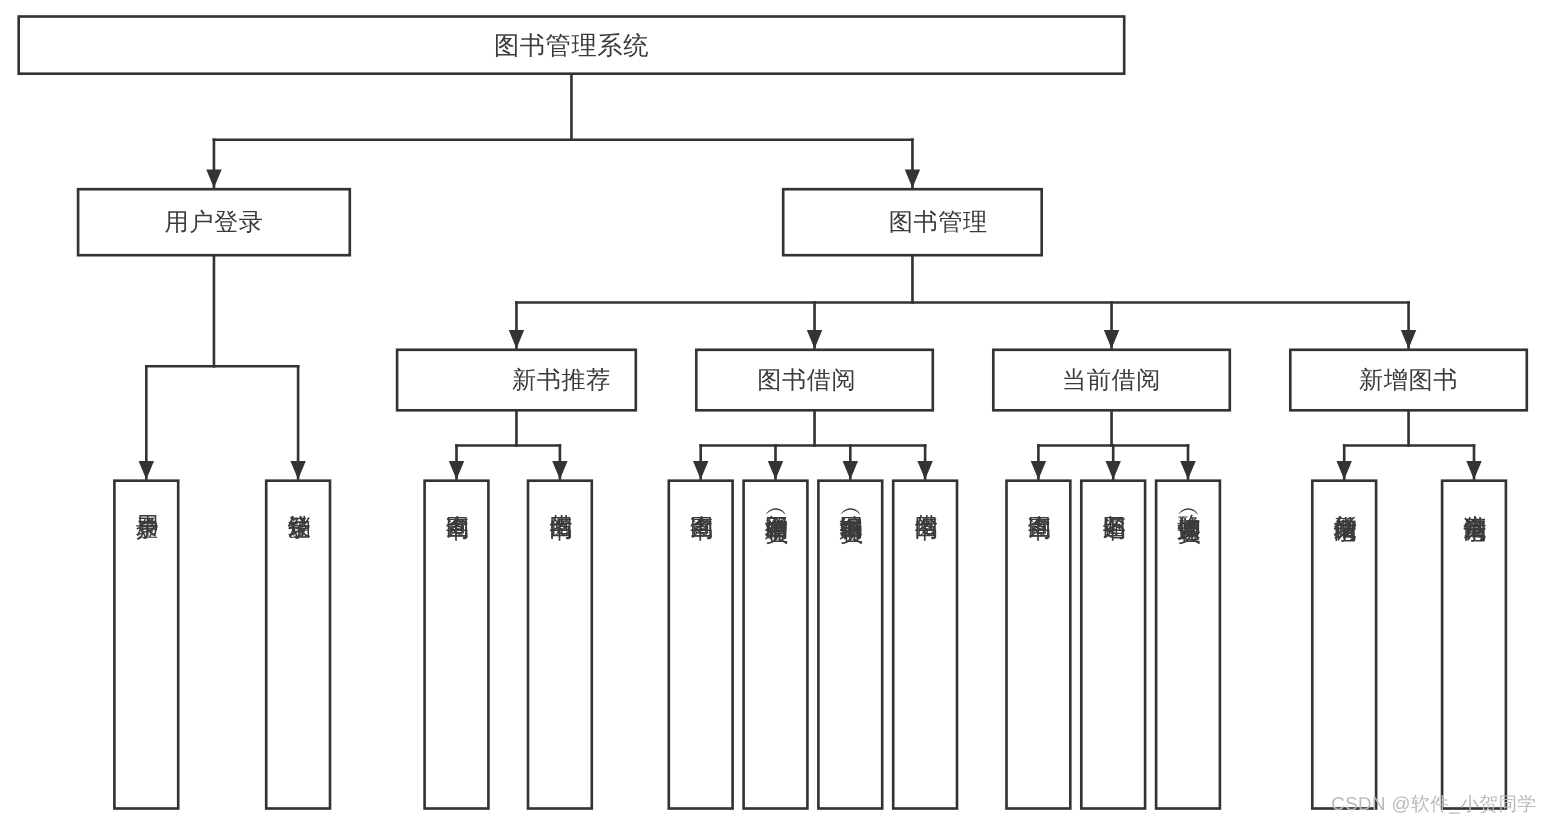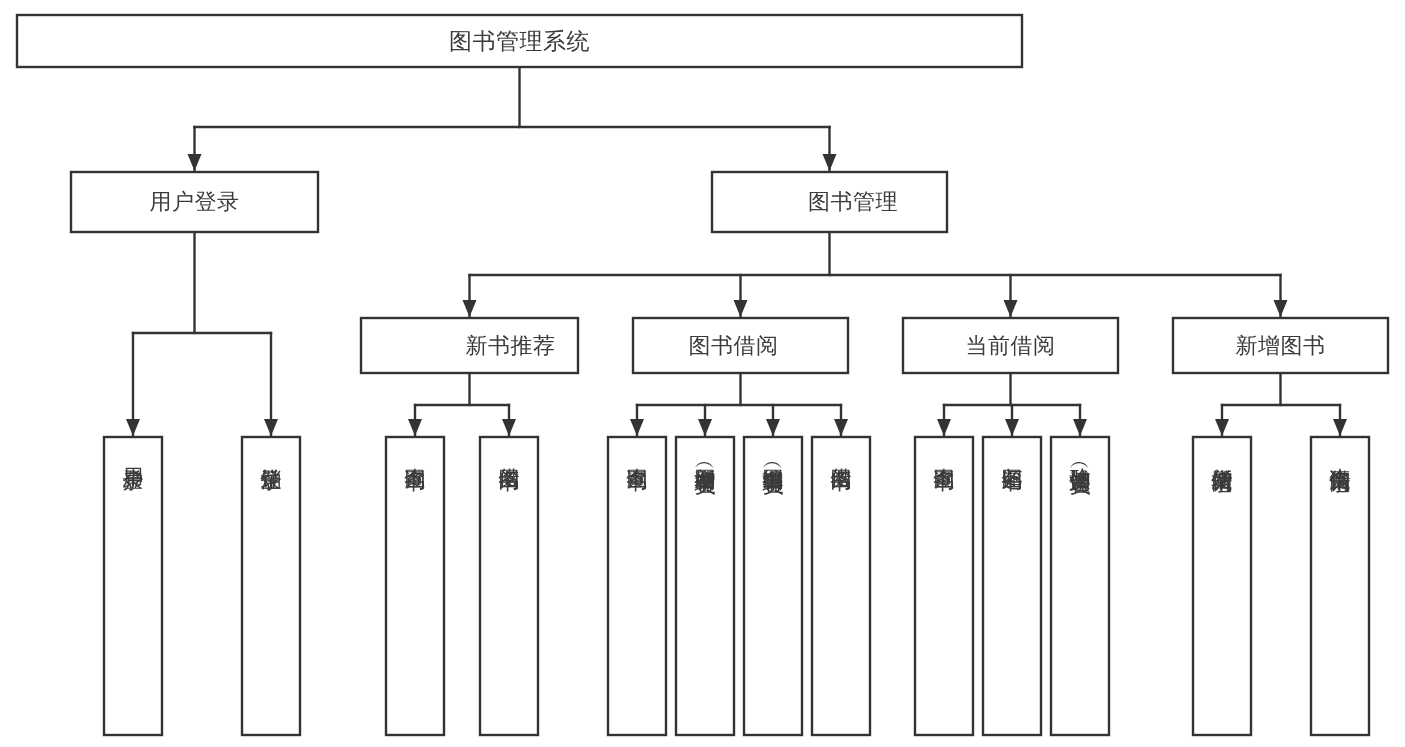--- a/index.html
+++ b/index.html
@@ -226,14 +226,15 @@
         <span class="vlabel-text">确认归还（管理员）</span>
       </div>
       <div class="vlabel-holder" style="left: 1193px; top: 451px; width: 58px; height: 278px;">
         <span class="vlabel-text">新增借阅记录</span>
       </div>
       <div class="vlabel-holder" style="left: 1311px; top: 451px; width: 58px; height: 278px;">
         <span class="vlabel-text">查询借阅记录</span>
       </div>
     </div>
 
+  <div id="watermark">CSDN @软件_小贺同学</div>
 
 </div>
 
 </body></html>

